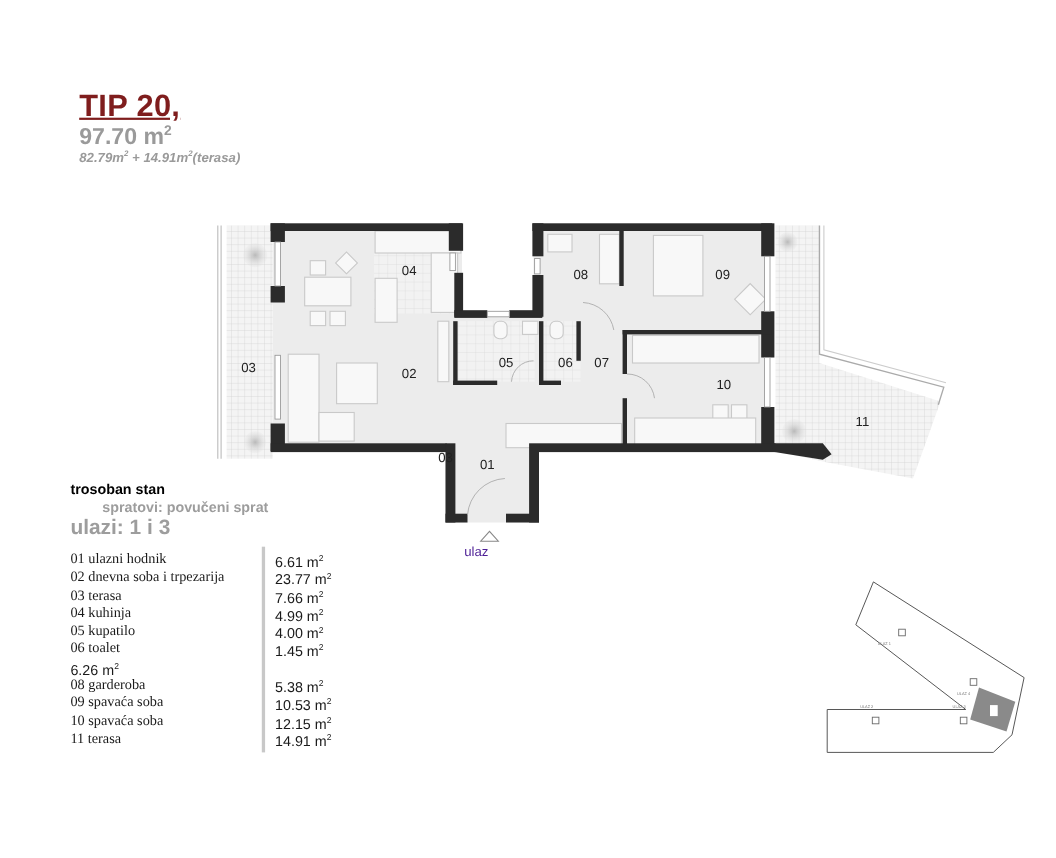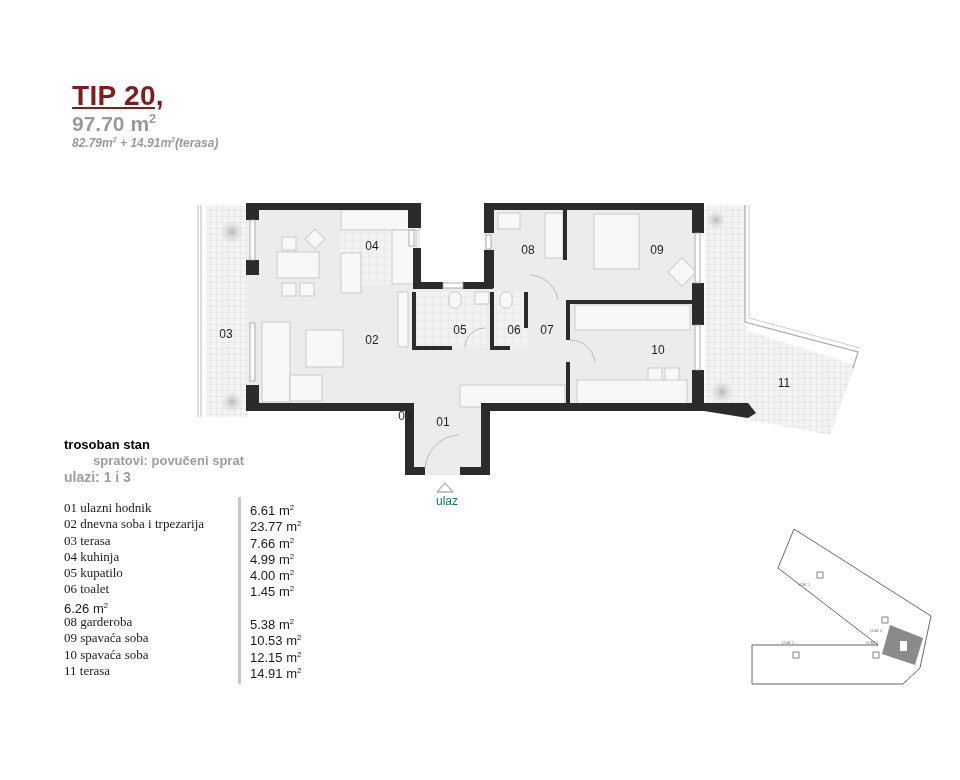--- a/index.html
+++ b/index.html
@@ -6,31 +6,31 @@
   body { width:960px; height:780px; position:relative; overflow:hidden;
          font-family:"Liberation Sans", sans-serif; color:#111; }
 
   .title { position:absolute; left:72px; top:80px; font-size:28px; font-weight:bold; color:#7f1d1d; letter-spacing:0.3px;text-decoration:underline; }
   .area-total { position:absolute; left:72px; top:112px; font-size:21px; font-weight:bold; color:#9a9a9a; }
   .area-total sup, .area-split sup, .legend-val sup { font-size:0.6em; }
   .area-split { position:absolute; left:72px; top:135px; font-size:12px; font-weight:bold; color:#9a9a9a;font-style:italic; }
 
   .apt-type { position:absolute; left:64px; top:437px; font-size:13px; font-weight:bold; color:#000000; }
   .apt-floor { position:absolute; left:64px; top:453px; font-size:13px; font-weight:bold; color:#9d9d9d;margin-left:29px; }
-  .apt-entry { position:absolute; left:64px; top:469px; font-size:14px; font-weight:bold; color:#9d9d9d; }
+  .apt-entry { position:absolute; left:64px; top:469px; font-size:19px; font-weight:bold; color:#9d9d9d; }
 
   .legend { position:absolute; left:64px; top:500px; width:260px; }
   .legend-row { height:16.3px; display:flex; font-size:13px; line-height:16px; color:#1a1a1a; }
   .legend-name { width:186px; white-space:nowrap;font-family:Liberation Serif, serif; }
   .legend-val { padding-left:0; white-space:nowrap; }
   .legend-divider { position:absolute; left:238px; top:497px; width:3px; height:187px; background:#c8c8c8; }
 
   .plan { position:absolute; left:0; top:0; width:960px; height:780px; }
   .room-label { font-family:"Liberation Sans", sans-serif; font-size:12px; fill:#222; }
-  .ulaz-label { position:absolute; left:436px; top:494px; font-size:12px; color:#0f766e; }
+  .ulaz-label { position:absolute; left:422px; top:494px; font-size:12px; color:#4c1d95; }
 
   .site { position:absolute; left:0; top:0; }
 </style>
 </head>
 <body>
 
 <div class="title">TIP 20,</div>
 <div class="area-total"><span>97.70 m</span><sup>2</sup></div>
 <div class="area-split"><span>82.79m</span><sup>2</sup><span> + 14.91m</span><sup>2</sup><span>(terasa)</span></div>
 

